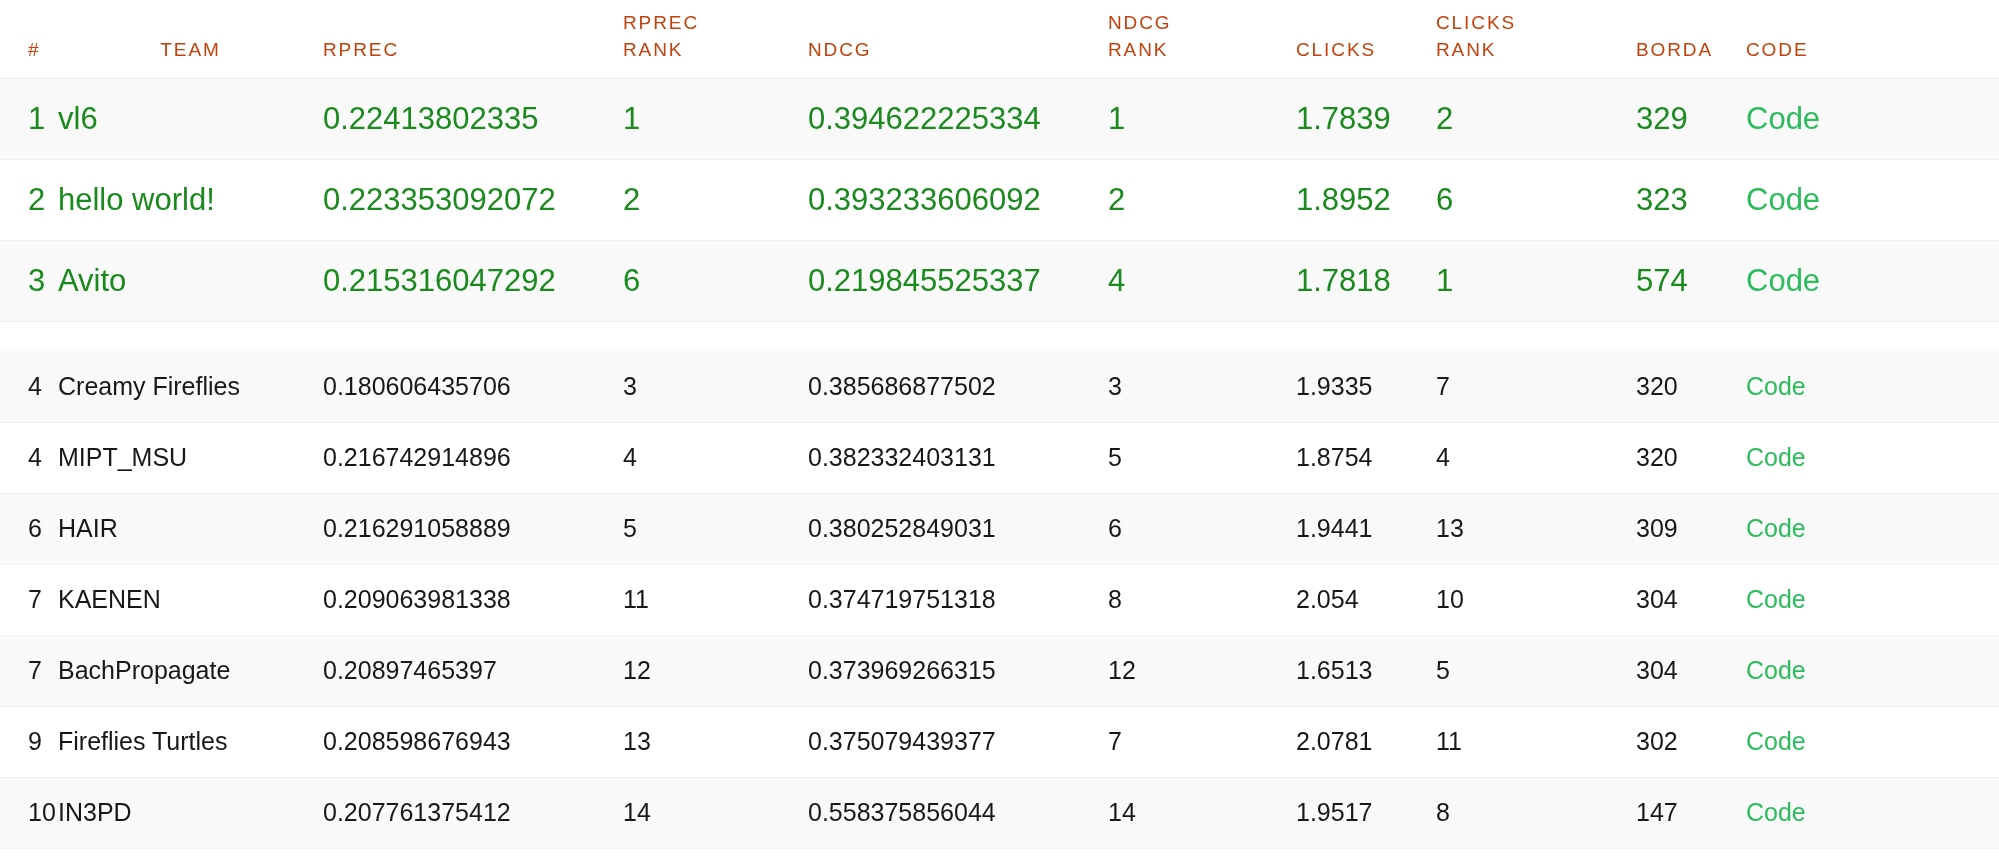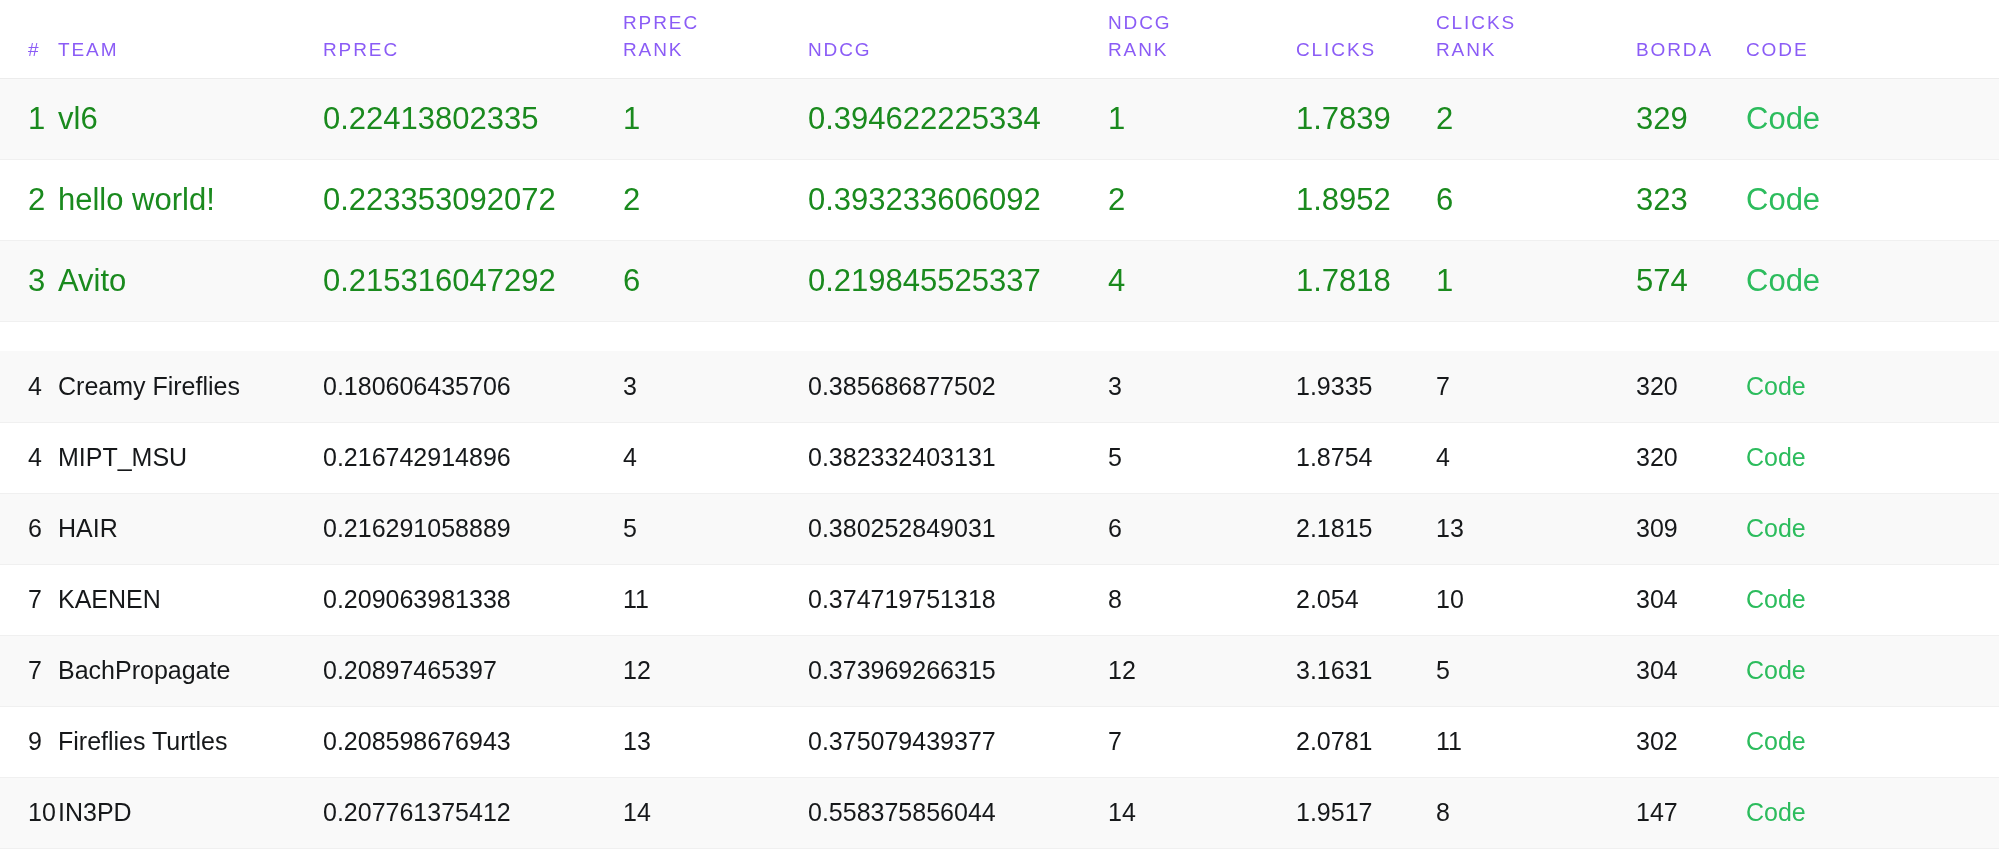--- a/index.html
+++ b/index.html
@@ -35,35 +35,35 @@
   col.c-rprecrk  { width: 185px; }
   col.c-ndcg     { width: 300px; }
   col.c-ndcgrk   { width: 188px; }
   col.c-clicks   { width: 140px; }
   col.c-clicksrk { width: 200px; }
   col.c-borda    { width: 110px; }
   col.c-code     { width: 253px; }
 
   
   thead th {
-    color: #8b5cf6;
+    color: #c2410c;
     font-size: 19px;
     font-weight: 400;
     letter-spacing: 1.9px;
     text-transform: uppercase;
     text-align: left;
     vertical-align: bottom;
     padding: 0 0 14px 0;
     line-height: 1.42;
     white-space: pre-line;
     border-bottom: 1px solid #ececec;
     height: 78px;
   }
   thead th.th-rank  { padding-left: 28px; }
-  thead th.th-team  { padding-left: 0px; }
+  thead th.th-team  { padding-left: 0px; text-align: center; }
 
   
   tbody td {
     vertical-align: middle;
     text-align: left;
     color: #16181a;
     border-bottom: 1px solid #f0f0f0;
   }
 
   tr.row-top td {
@@ -307,21 +307,21 @@
           <td class="cell-rprec_rank">
             <span class="cell-text">5</span>
           </td>
           <td class="cell-ndcg">
             <span class="cell-text">0.380252849031</span>
           </td>
           <td class="cell-ndcg_rank">
             <span class="cell-text">6</span>
           </td>
           <td class="cell-clicks">
-            <span class="cell-text">2.1815</span>
+            <span class="cell-text">1.9441</span>
           </td>
           <td class="cell-clicks_rank">
             <span class="cell-text">13</span>
           </td>
           <td class="cell-borda">
             <span class="cell-text">309</span>
           </td>
           <td class="cell-code"><span class="code-link">Code</span></td>
         </tr>
         <tr class="row-rest plain">
@@ -367,21 +367,21 @@
           <td class="cell-rprec_rank">
             <span class="cell-text">12</span>
           </td>
           <td class="cell-ndcg">
             <span class="cell-text">0.373969266315</span>
           </td>
           <td class="cell-ndcg_rank">
             <span class="cell-text">12</span>
           </td>
           <td class="cell-clicks">
-            <span class="cell-text">3.1631</span>
+            <span class="cell-text">1.6513</span>
           </td>
           <td class="cell-clicks_rank">
             <span class="cell-text">5</span>
           </td>
           <td class="cell-borda">
             <span class="cell-text">304</span>
           </td>
           <td class="cell-code"><span class="code-link">Code</span></td>
         </tr>
         <tr class="row-rest plain">

